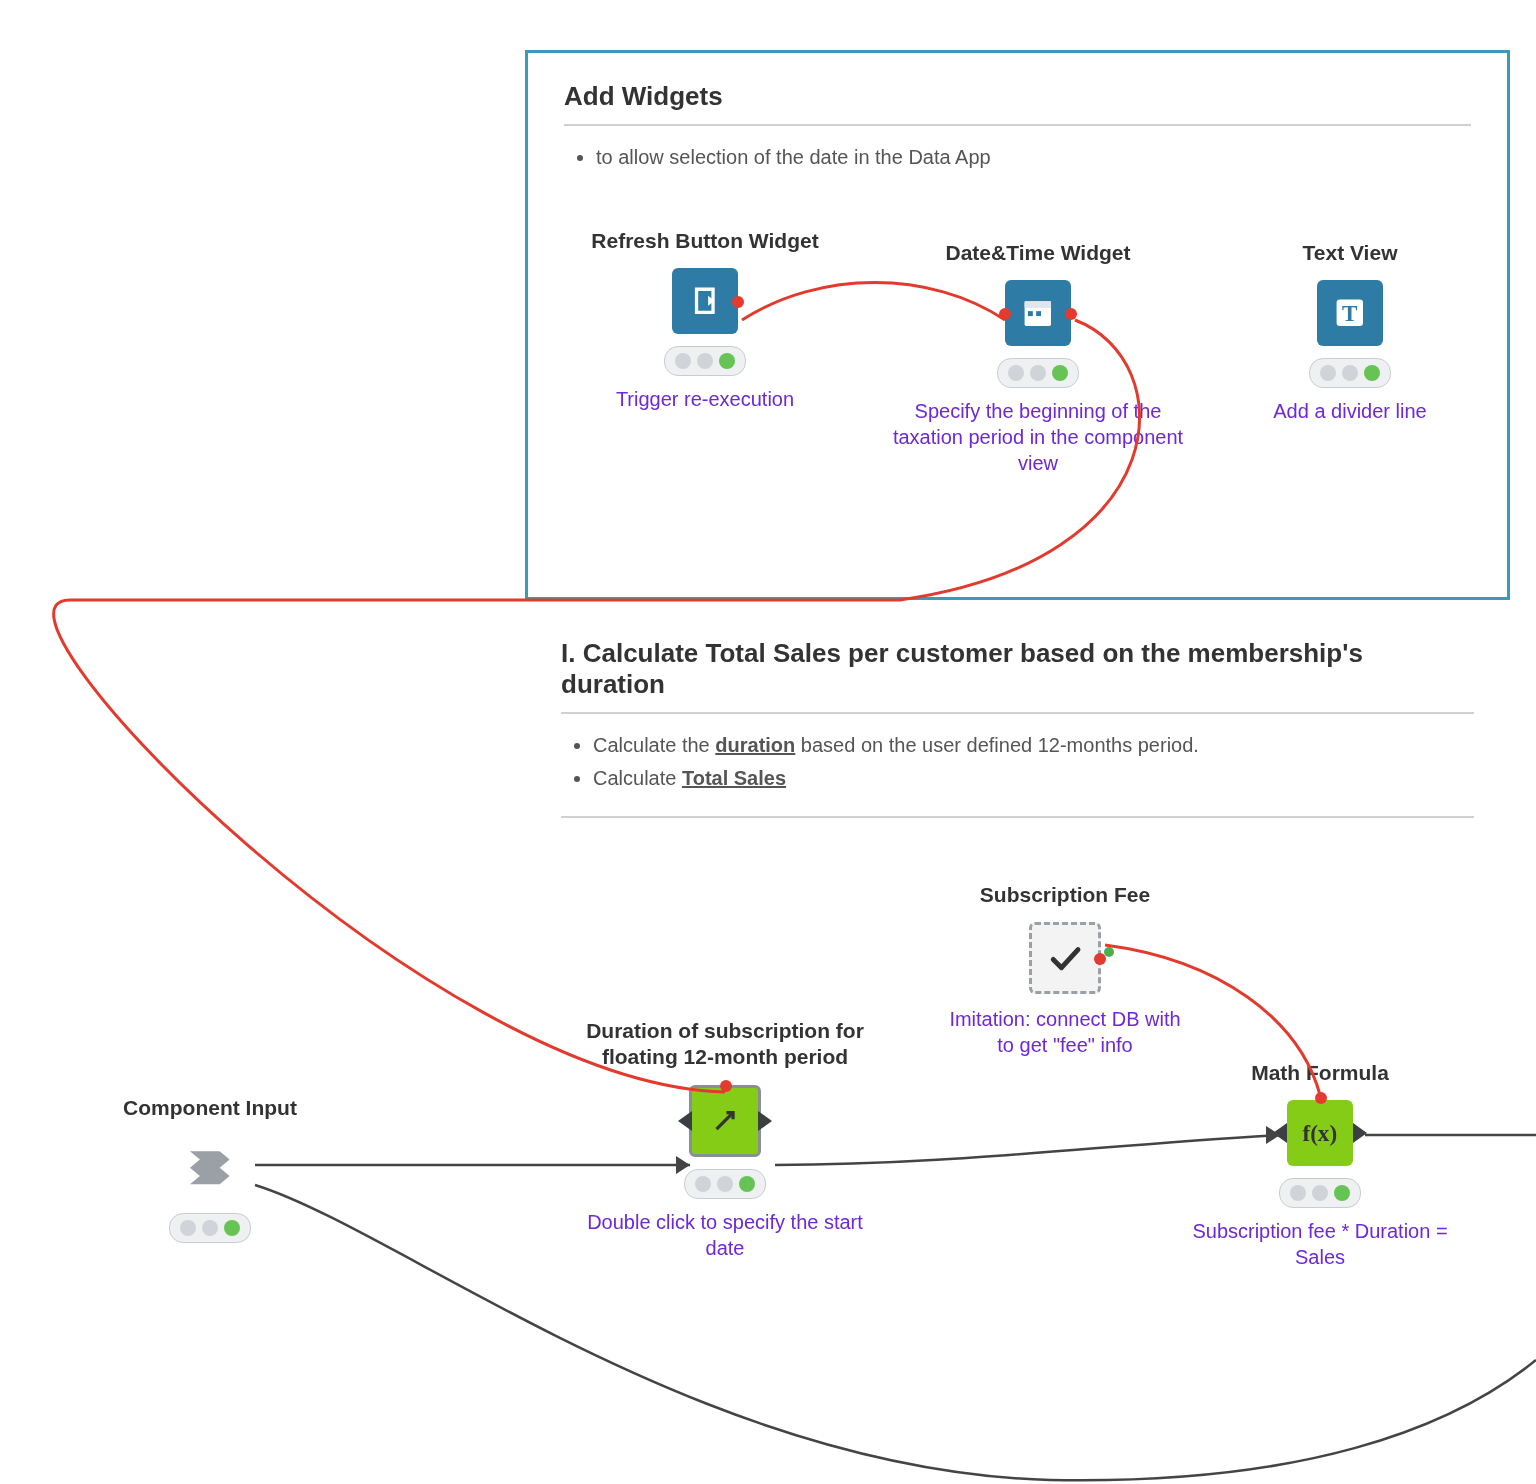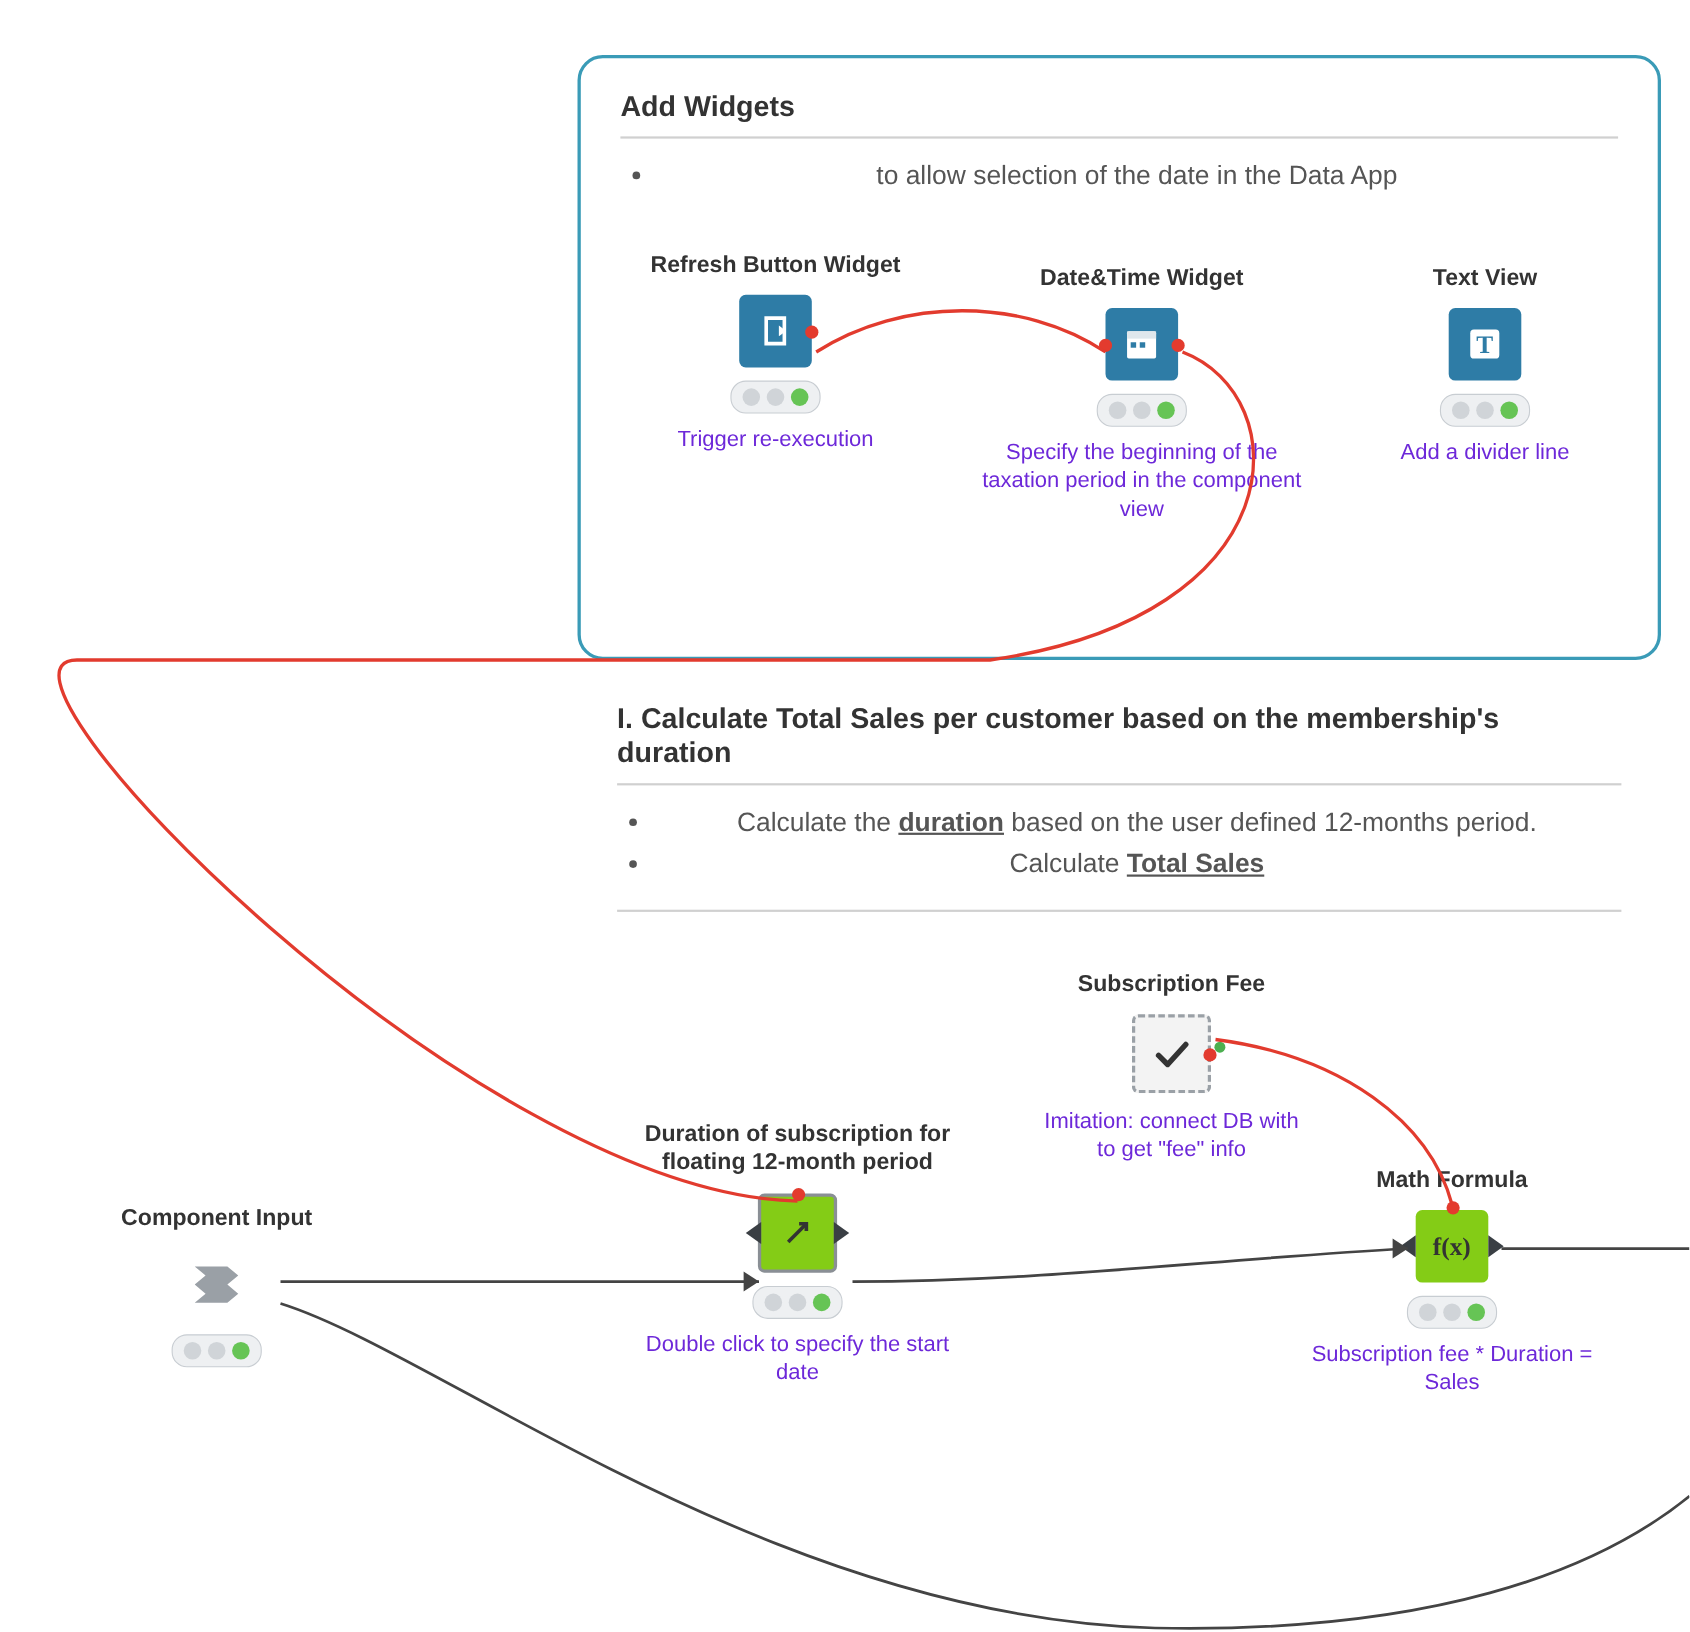--- a/index.html
+++ b/index.html
@@ -1,23 +1,23 @@
 <!DOCTYPE html>
 <html><head>
 <meta charset="utf-8">
 <style>
   html,body{margin:0;padding:0;width:1536px;height:1484px;background:#fff;font-family:Arial,Helvetica,sans-serif;color:#3a3f44;}
   .canvas{position:relative;width:1536px;height:1484px;}
   
-  .anno{position:absolute;box-sizing:border-box;padding:28px 36px 24px 36px;border-radius:23px;}
+  .anno{position:absolute;box-sizing:border-box;padding:28px 36px 24px 36px;}
   .anno-blue{border:3px solid #3a9bb7;left:525px;top:50px;width:985px;height:550px;}
   .anno-yellow{border:3px solid #f4d000;left:525px;top:50px;width:985px;height:1460px;z-index:-1;}
   .anno-title{font-size:26px;font-weight:700;margin:0 0 12px 0;color:#333;}
   .hr{border:none;border-top:2px solid #d0d0d0;margin:0 0 18px 0;}
-  ul.bul{margin:0 0 24px 6px;padding-left:26px;font-size:24px;color:#555;text-align:center;}
+  ul.bul{margin:0 0 24px 6px;padding-left:26px;font-size:20px;color:#555;}
   ul.bul li{margin:6px 0;line-height:1.35;}
   
   .node{position:absolute;width:190px;text-align:center;}
   .node-label{font-size:21px;font-weight:700;color:#333;margin-bottom:14px;line-height:1.25;min-height:26px;}
   .node-icon{width:66px;height:66px;margin:0 auto 12px auto;border-radius:6px;display:flex;align-items:center;justify-content:center;position:relative;}
   .node-icon svg{width:60%;height:60%;}
   .traffic{width:80px;height:28px;margin:0 auto 10px auto;border-radius:14px;display:flex;align-items:center;justify-content:center;gap:6px;background:#eef0f2;border:1px solid #c8cdd2;}
   .dot{width:16px;height:16px;border-radius:50%;background:#d0d4d8;}
   .dot.green{background:#66c455;}
   .node-desc{font-size:20px;color:#6d28d9;line-height:1.3;}
@@ -110,21 +110,21 @@
         </svg>
     </div>
     <div class="traffic">
         <span class="dot"></span>
         <span class="dot"></span>
         <span class="dot green"></span>
       </div>
     <div class="node-desc">Add a divider line</div>
   </div>
 
-  <div class="node" style="left:77px;top:1095px;width:240px;">
+  <div class="node" style="left:90px;top:1095px;width:240px;">
     <div class="node-label">Component Input</div>
     <div class="node-icon ic-grey-shape">
       <svg viewBox="0 0 48 40" width="100%" height="100%">
         <polygon points="0,0 36,0 48,10 36,20 48,30 36,40 0,40 12,30 0,20 12,10" fill="#9aa0a6"></polygon>
       </svg>
     </div>
     <div class="traffic">
         <span class="dot"></span>
         <span class="dot"></span>
         <span class="dot green"></span>

